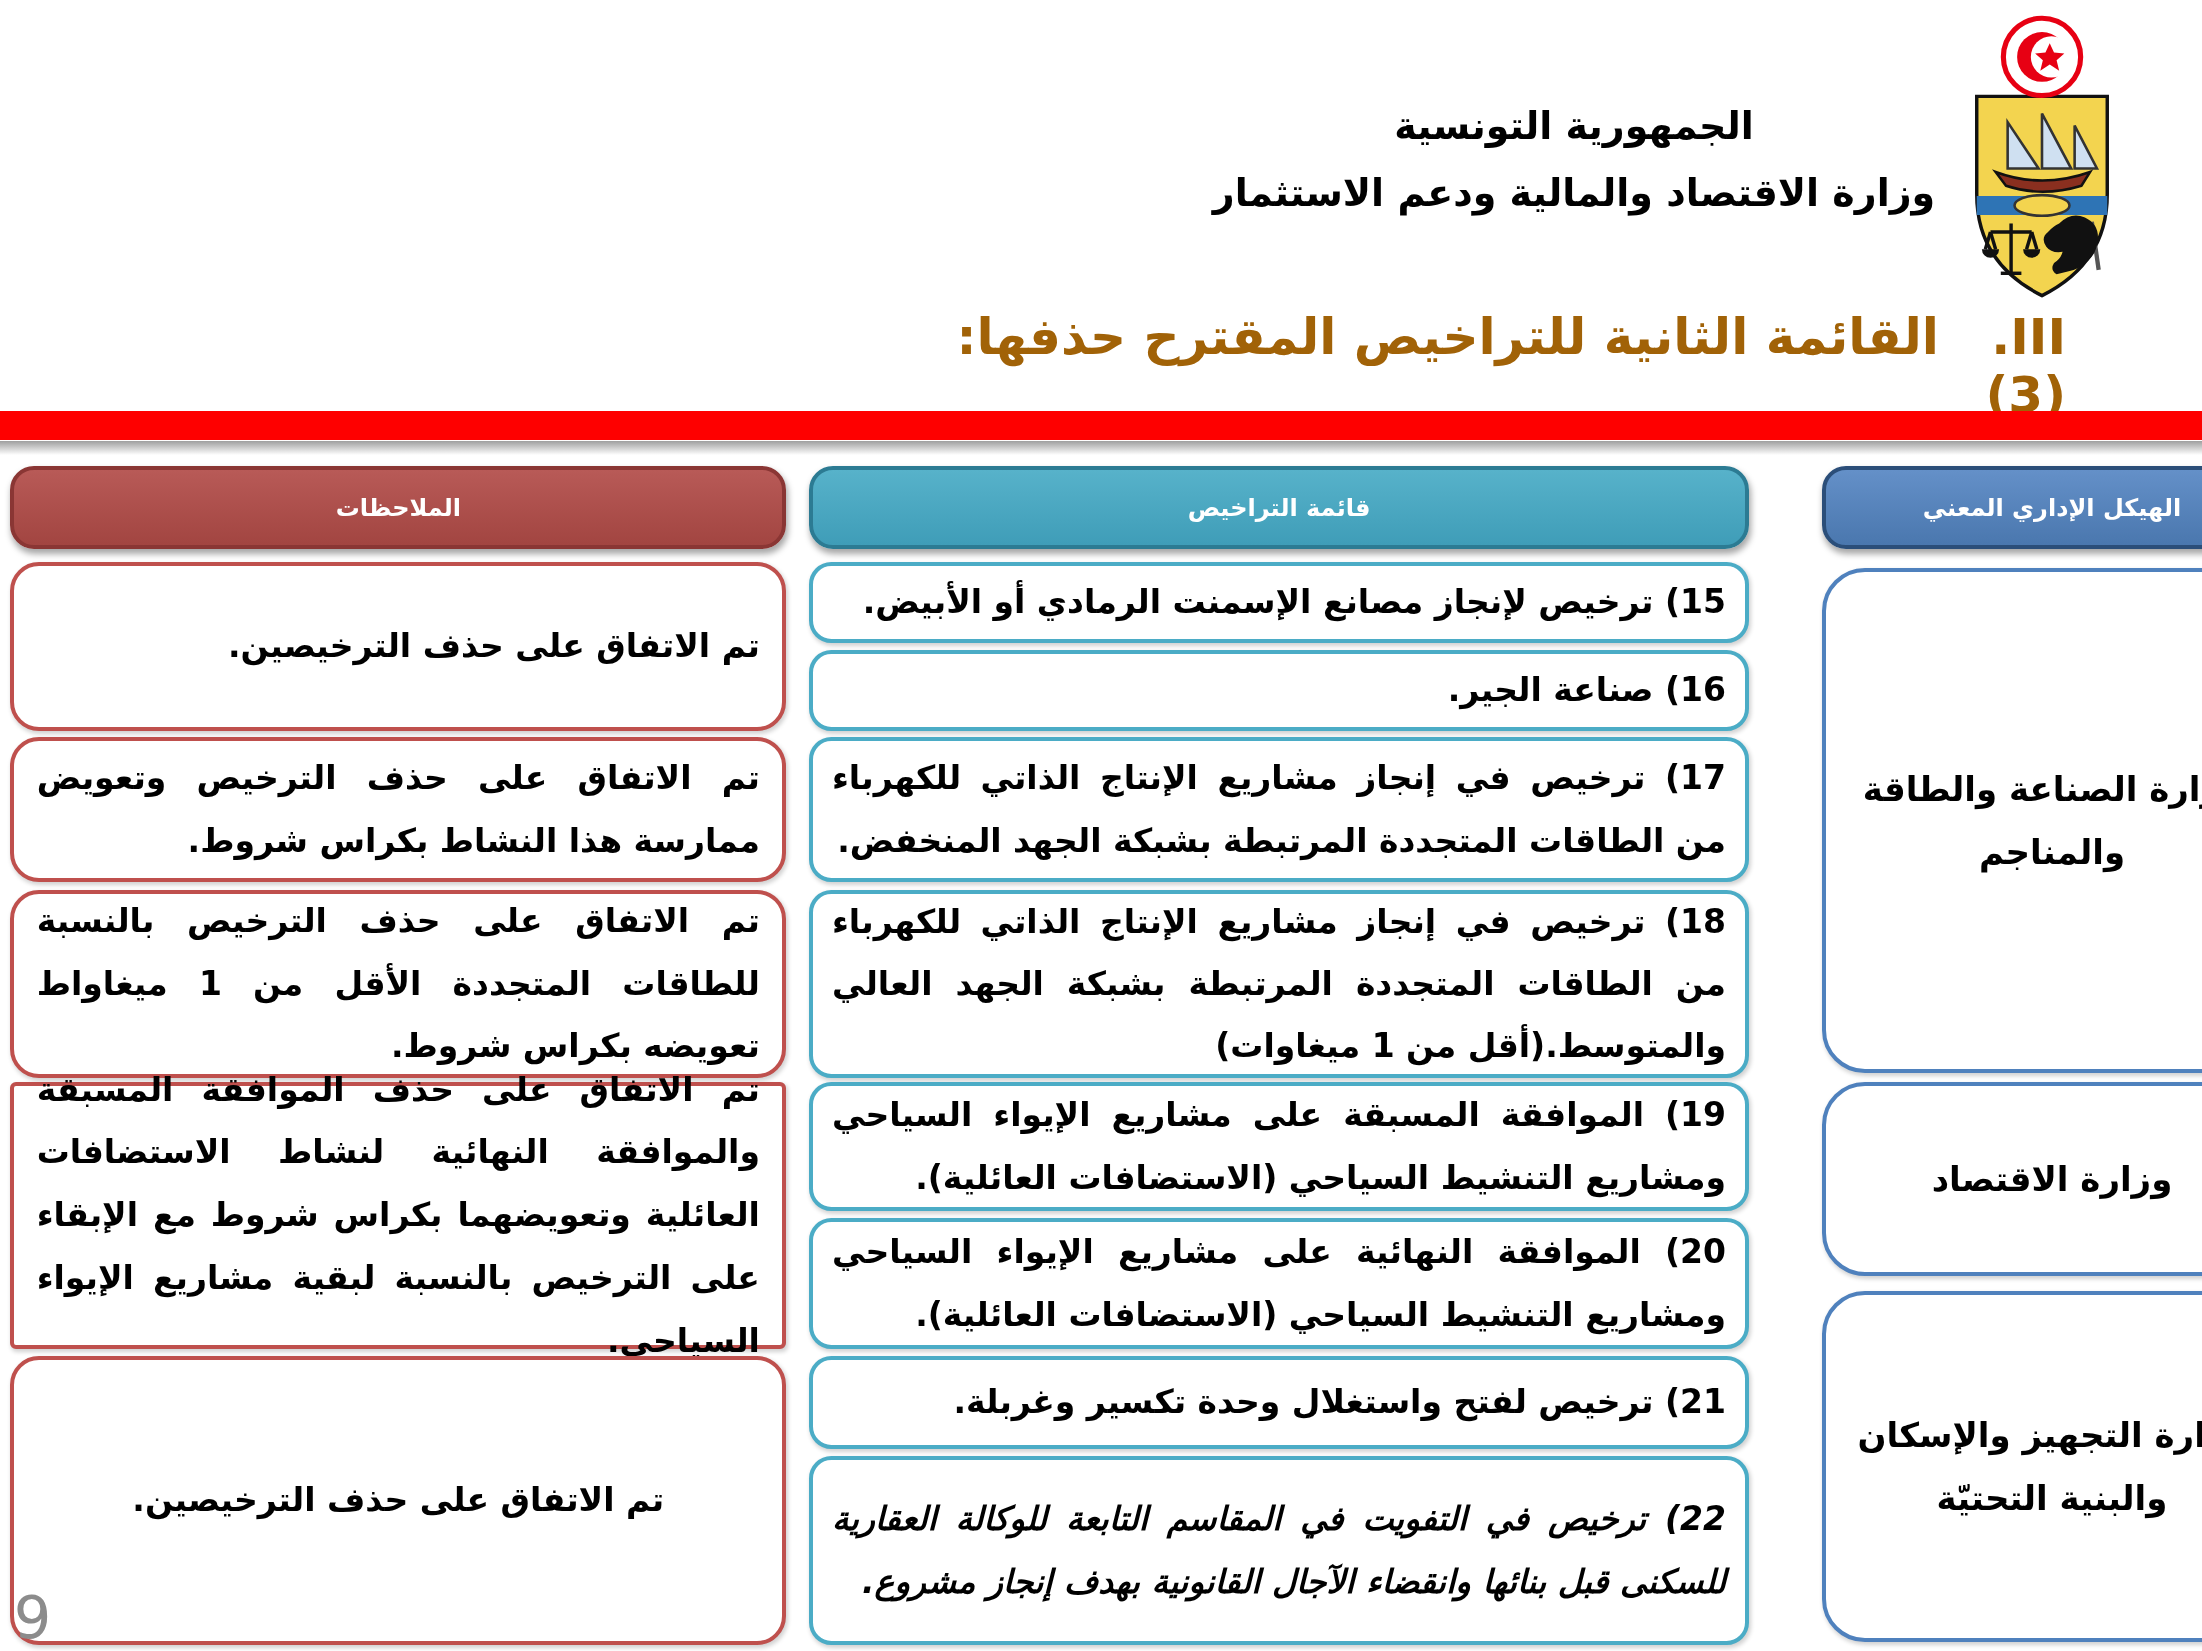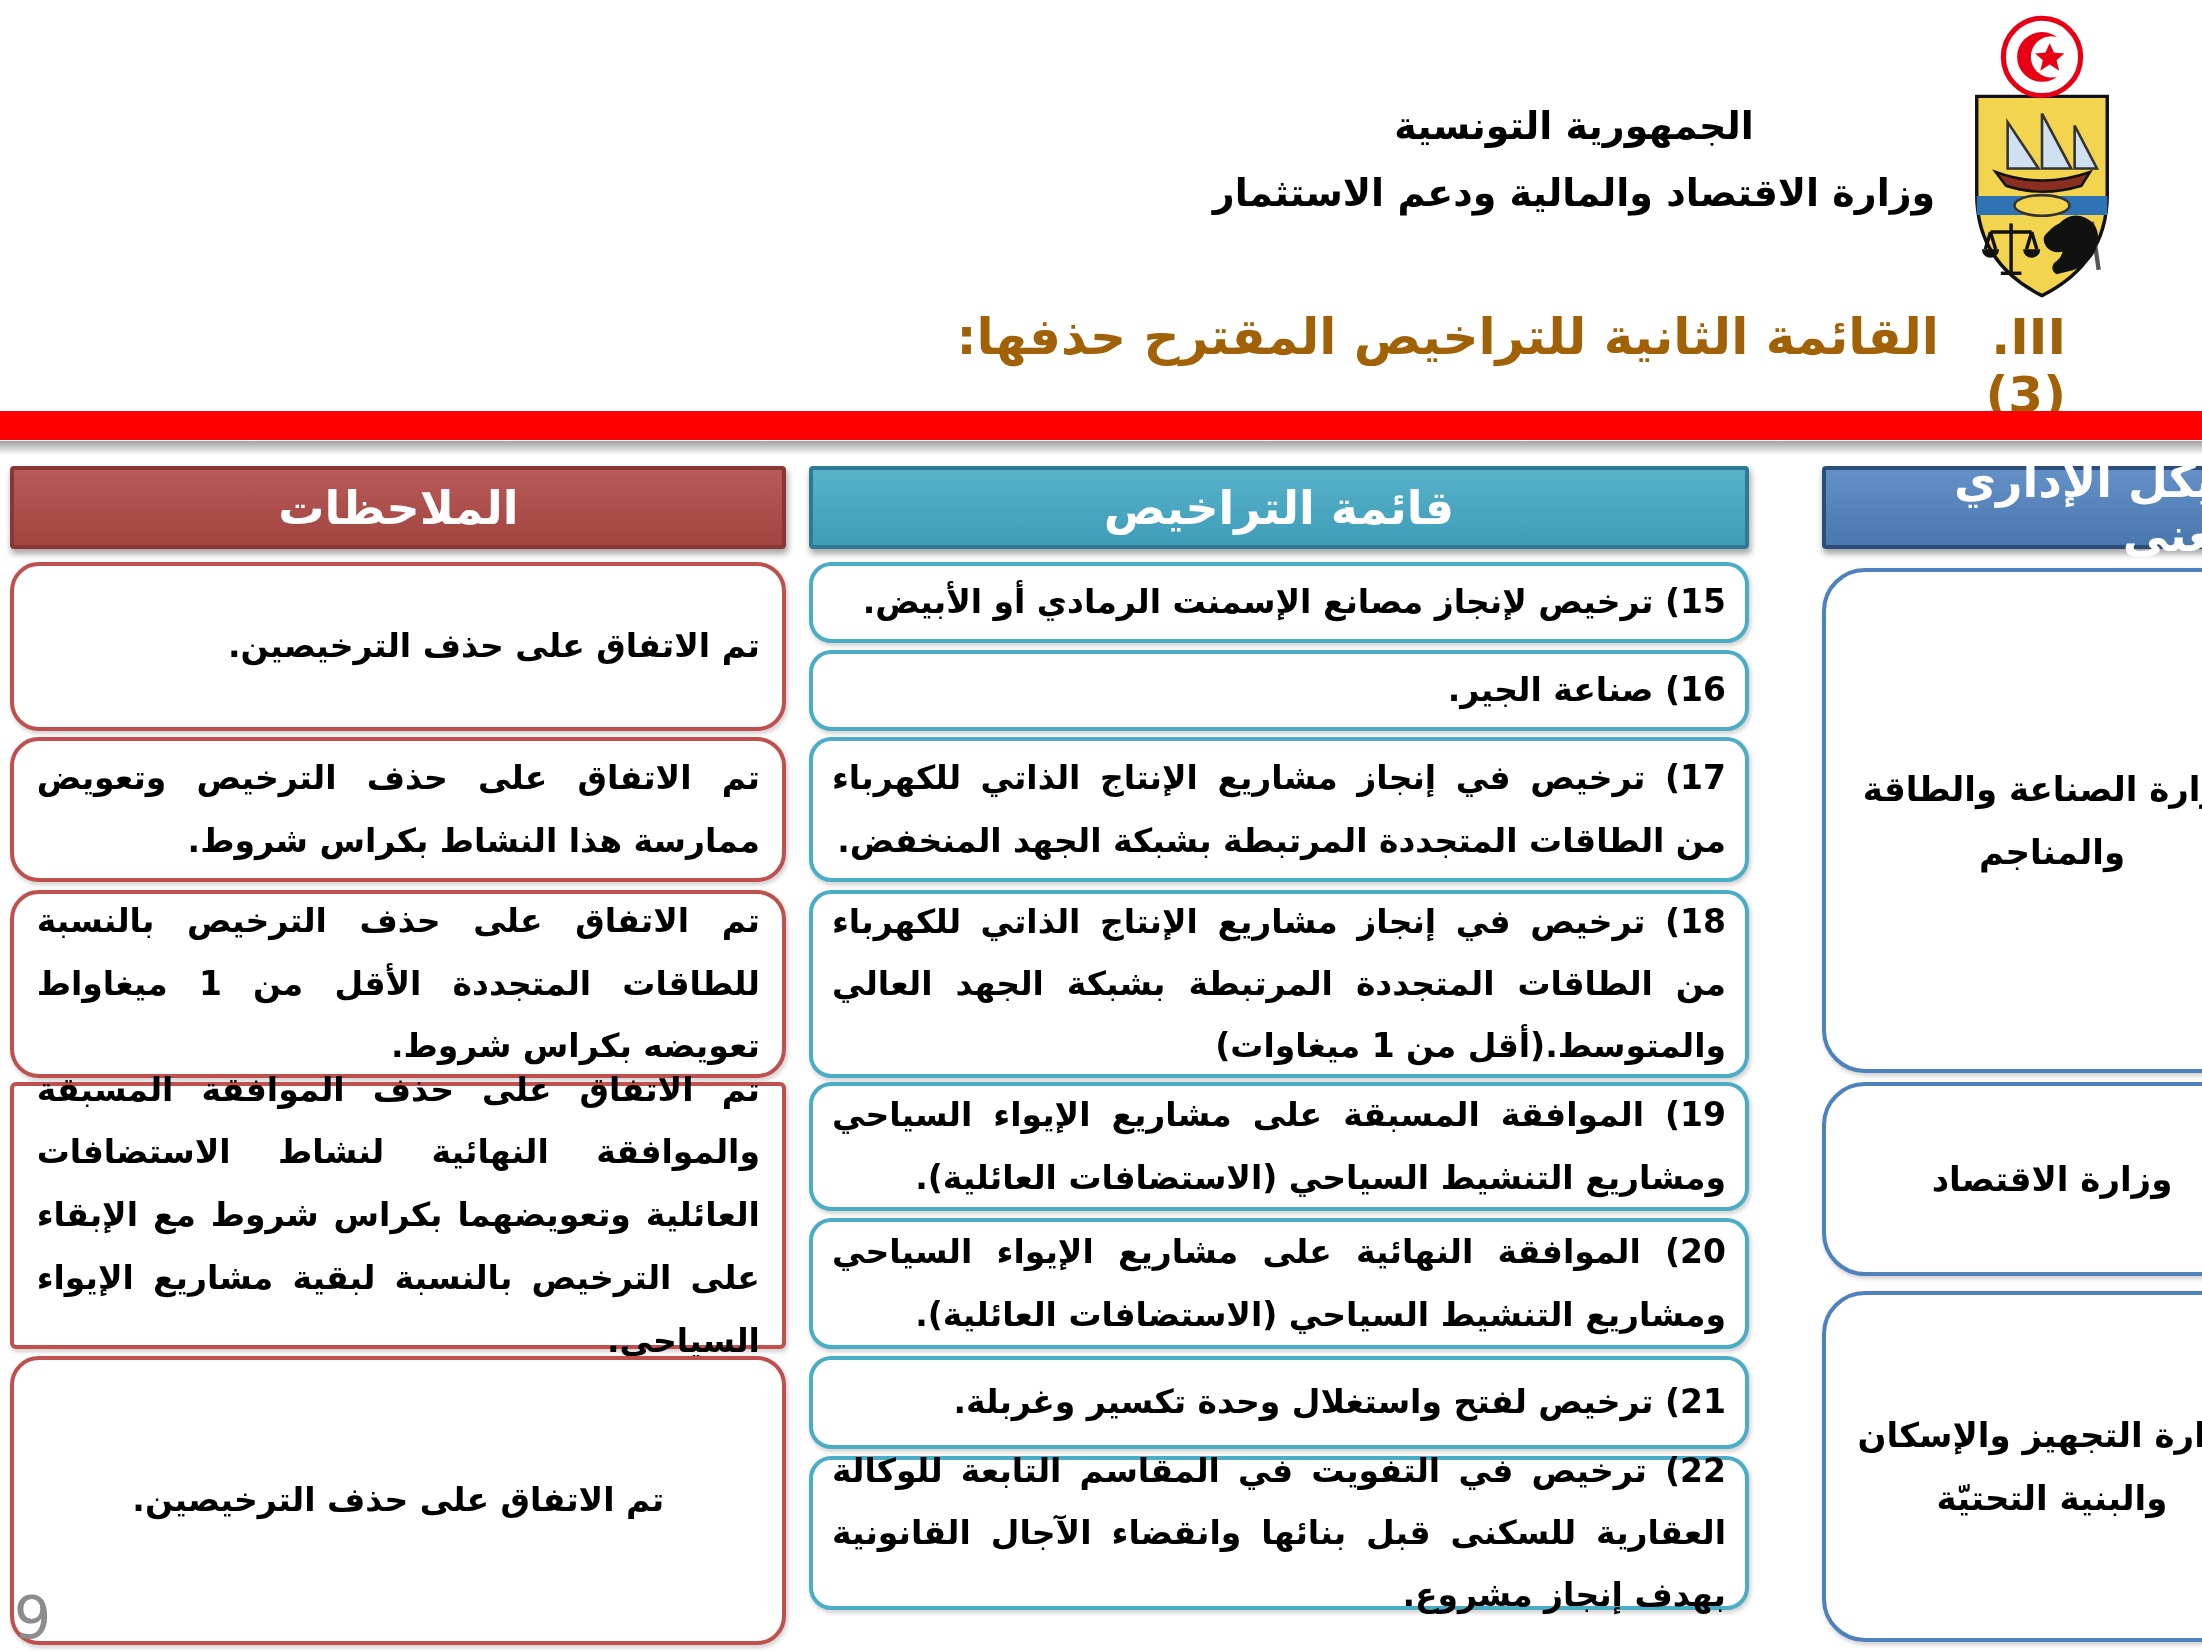--- a/index.html
+++ b/index.html
@@ -28,23 +28,23 @@
 
   
   .hdr, .cell { position:absolute; }
 
   .col-not { left:10.3px;   width:776px;  }
   .col-lic { left:809px;  width:940px; }
   .col-adm { left:1822px; width:460px;  }
 
   
   .hdr {
-    top:466px; height:83px; border-radius:4px;
+    top:466px; height:83px; border-radius:24px;
     display:flex; align-items:center; justify-content:center;
-    color:#fff; font-weight:bold; font-size:46px; direction:rtl;
+    color:#fff; font-weight:bold; font-size:24px; direction:rtl;
     box-shadow:1.7px 4.3px 6px rgba(0,0,0,.35);
   }
   .hdr-adm { background:linear-gradient(180deg,#6490c8,#4a77ae); border:4.3px solid #2b4e79; }
   .hdr-lic { background:linear-gradient(180deg,#57b2ca,#3f9db8); border:4.3px solid #2c7b93; }
   .hdr-not { background:linear-gradient(180deg,#b85a57,#a24541); border:4.3px solid #8a3634; }
 
   
   .cell {
     background:#fff; display:flex; align-items:center;
     box-shadow:1.7px 2.6px 4.3px rgba(0,0,0,.18);
@@ -60,21 +60,21 @@
   .adm-cell .cell-text { font-size:34px; line-height:1.85; padding:3.4px 15.5px; text-align:center; }
 
   
   .lic-1 { top:562px;  height:81px;  }
   .lic-2 { top:650px;  height:81px;  }
   .lic-3 { top:737px;  height:145px;justify-content:flex-end; }
   .lic-4 { top:890px; height:188px; }
   .lic-5 { top:1082px; height:129px; }
   .lic-6 { top:1218px; height:131px; }
   .lic-7 { top:1356px; height:93px; }
-  .lic-8 { top:1456px; height:154px; }
+  .lic-8 { top:1456px; height:189px;font-style:italic; }
 
   
   .not-1 { top:562px;  height:169px; }
   .not-2 { top:737px;  height:145px; }
   .not-3 { top:890px; height:188px; }
   .not-4 { top:1082px; height:267px;border-radius:6px; }
   .not-5 { top:1356px; height:289px; }
 
   
   .adm-1 { top:568px;  height:505px; }

